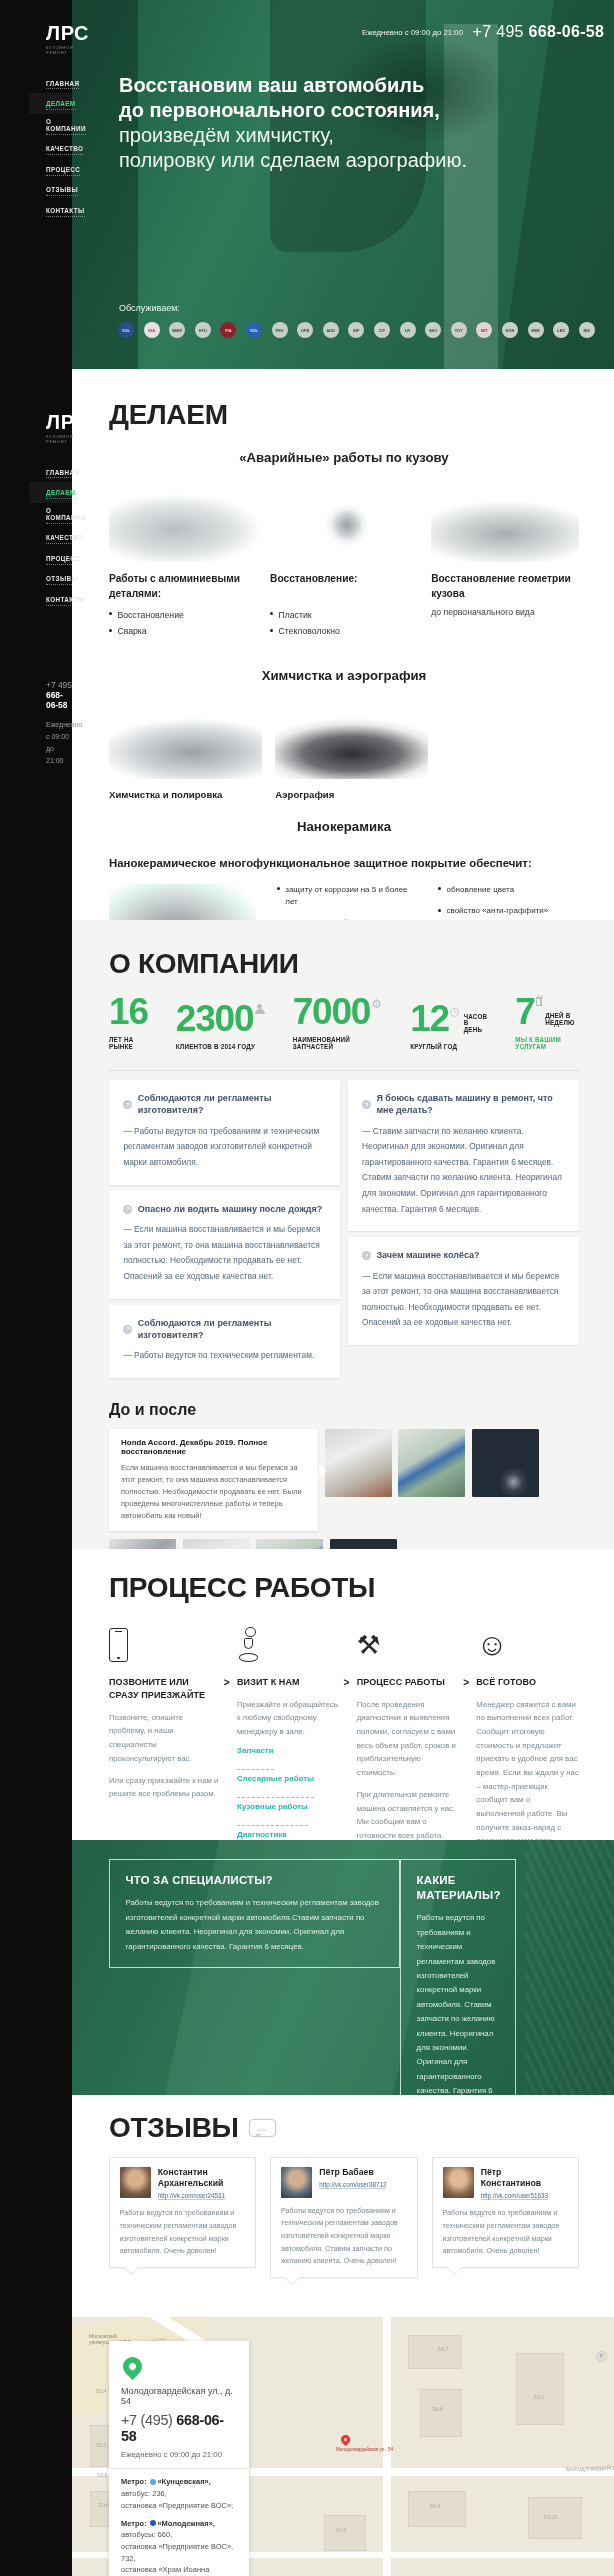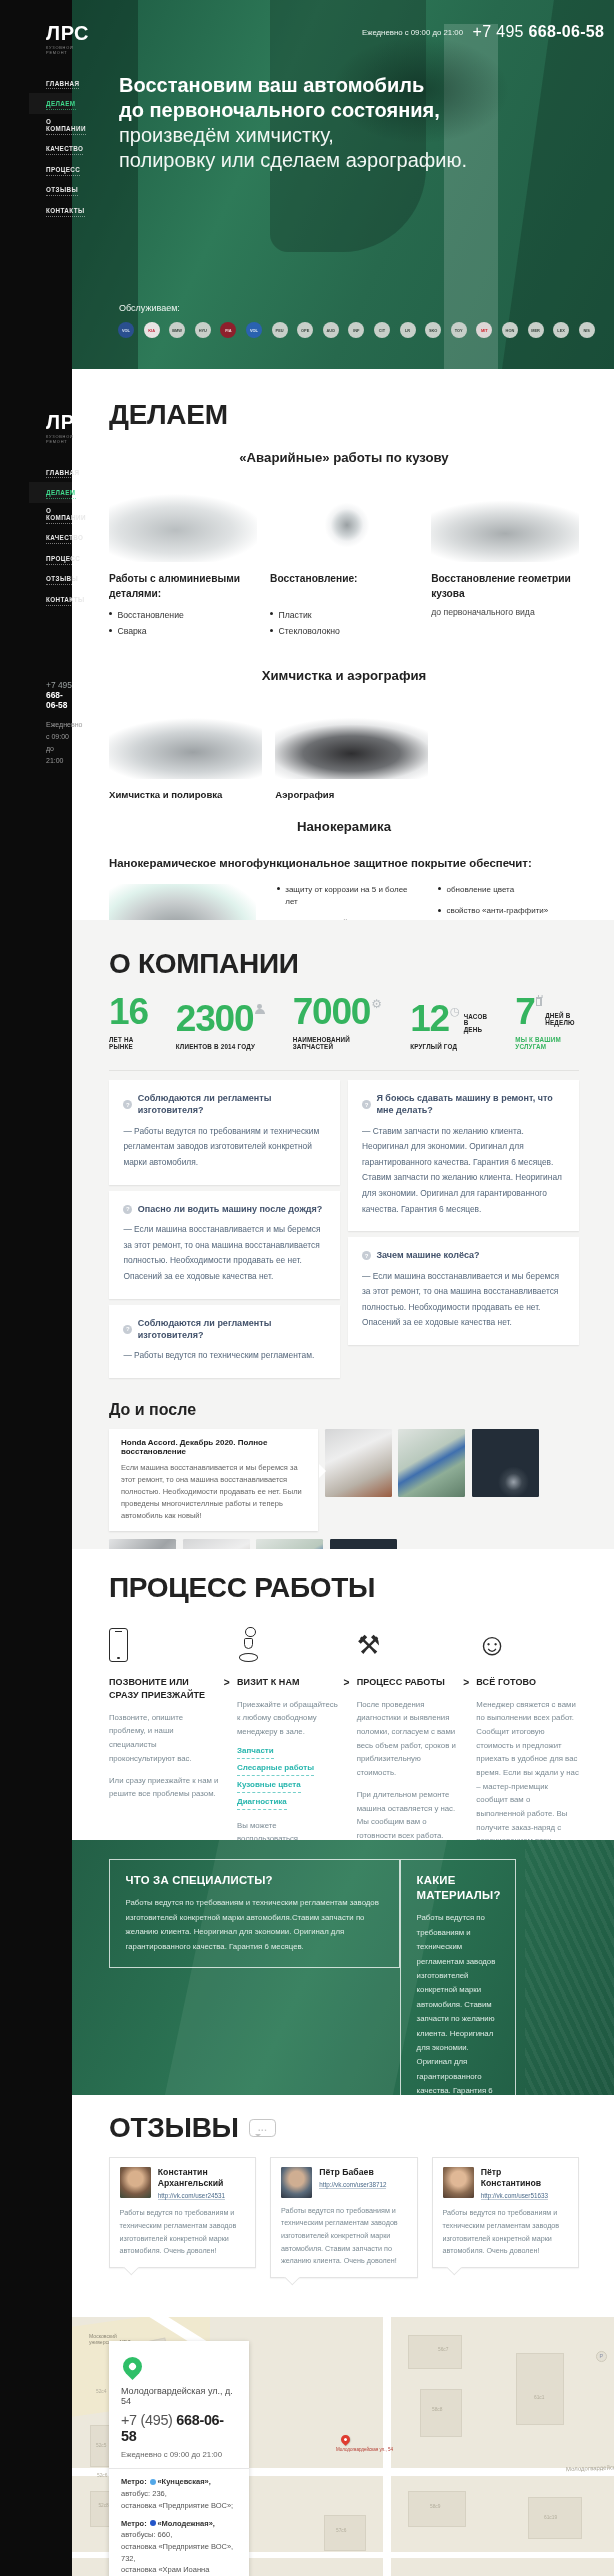--- a/index.html
+++ b/index.html
@@ -137,21 +137,21 @@
   .pi-pin { width:26.4px; height:36px; position:relative; }
   .pi-pin::before { content:""; position:absolute; left:8.4px; top:0; width:8.4px; height:8.4px; border:1.8px solid #2b2b2b; border-radius:50%; }
   .pi-pin::after { content:""; position:absolute; left:7.2px; top:10.8px; width:7.2px; height:9.6px; border:1.8px solid #2b2b2b; border-radius:1.8px 1.8px 4.8px 4.8px; }
   .pi-pin .base { position:absolute; left:2.4px; bottom:1.2px; width:19px; height:8.4px; border:1.8px solid #2b2b2b; border-radius:50%; }
   .pi-tools::before { content:"⚒"; font-size:26.4px; color:#2b2b2b; line-height:1; }
   .pi-smile::before { content:"☺"; font-size:31px; color:#2b2b2b; line-height:1; }
   .step-title { margin-top:10.8px; font-size:9px; font-weight:800; color:#222; line-height:1.45; letter-spacing:0.1px; min-height:13.2px; }
   .chev { position:absolute; left:-13.2px; top:53px; font-size:10.2px; font-weight:800; color:#222; }
   .step p { margin-top:8.4px; font-size:7.8px; color:#7c8b94; line-height:1.75; }
   .step-links { margin-top:7.2px; }
-  .step-links a { display:inline-block; margin:0 0 4.2px; font-size:8px; font-weight:700; color:#29b6ae; text-decoration:none; border-bottom:0.6px dashed rgba(41,182,174,.65); padding-bottom:3px; }
+  .step-links a { display:inline-block; margin:0 0 4.2px; font-size:8px; font-weight:700; color:#29b6ae; text-decoration:none; border-bottom:0.6px dashed rgba(41,182,174,.65); padding-bottom:14px; }
   .step-links a { display:block; width:max-content; }
 
   
   .quality { height:255px; background:linear-gradient(115deg,#235f46 0%,#2e7a58 45%,#1e5740 100%); padding-top:19px; }
   .q-shape1 { position:absolute; left:120px; top:0; width:228px; height:255px; background:rgba(240,250,245,.07); transform:skewX(-12deg); }
   .q-shape2 { position:absolute; right:0; top:0; width:90px; height:255px; background:repeating-linear-gradient(65deg, rgba(255,255,255,.05) 0 3.6px, rgba(255,255,255,0) 3.6px 8.4px); }
   .q-grid { position:relative; display:flex; gap:0; }
   .q-col { display:flex; flex-direction:column; gap:11.4px; width:291px; }
   .q-box { border:0.6px solid rgba(255,255,255,.75); padding:13.2px 15.6px; }
   .q-box h3 { font-size:11.4px; font-weight:800; color:#fff; letter-spacing:0.2px; line-height:1.3; }
@@ -451,21 +451,21 @@
                   <span>Зачем машине колёса?</span>
                 </div>
                 <div class="faq-a">— Если машина восстанавливается и мы беремся за этот ремонт, то она машина восстанавливается полностью. Необходимости продавать ее нет. Опасений за ее ходовые качества нет.</div>
               </div>
             </div>
         </div>
         <h2 class="ba-h">До и после</h2>
         <div class="gallery" id="gallery">
             <div class="g-row">
               <div class="bubble wide">
-                <h4>Honda Accord. Декабрь 2020. Полное восстановление</h4>
+                <h4>Honda Accord. Декабрь 2019. Полное восстановление</h4>
                 <p>Если машина восстанавливается и мы беремся за этот ремонт, то она машина восстанавливается полностью. Необходимости продавать ее нет. Были проведены многочистеллные работы и теперь автомобиль как новый!</p>
               </div>
               <div class="g-photo p-repair"></div>
               <div class="g-photo p-masked"></div>
               <div class="g-photo p-dark"></div>
             </div>
             <div class="g-row offset2">
               <div class="g-photo p-silver"></div>
               <div class="g-photo p-repair"></div>
               <div class="g-photo p-masked"></div>
@@ -491,21 +491,21 @@
             <div class="step-icon">
               <span class="pi-pin">
                 <span class="base"></span>
               </span>
             </div>
             <div class="step-title">ВИЗИТ К НАМ</div>
             <p>Приезжайте и обращайтесь к любому свободному менеджеру в зале.</p>
             <div class="step-links">
               <a href="#">Запчасти</a>
               <a href="#">Слесарные работы</a>
-              <a href="#">Кузовные цвета</a>
+              <a href="#">Кузовные работы</a>
               <a href="#">Диагностика</a>
             </div>
             <p>Вы можете воспользоваться сопутствующими сервисами:</p>
           </div>
           <div class="step">
             <span class="chev">&gt;</span>
             <div class="step-icon">
               <span class="pi-tools"></span>
             </div>
             <div class="step-title">ПРОЦЕСС РАБОТЫ</div>

